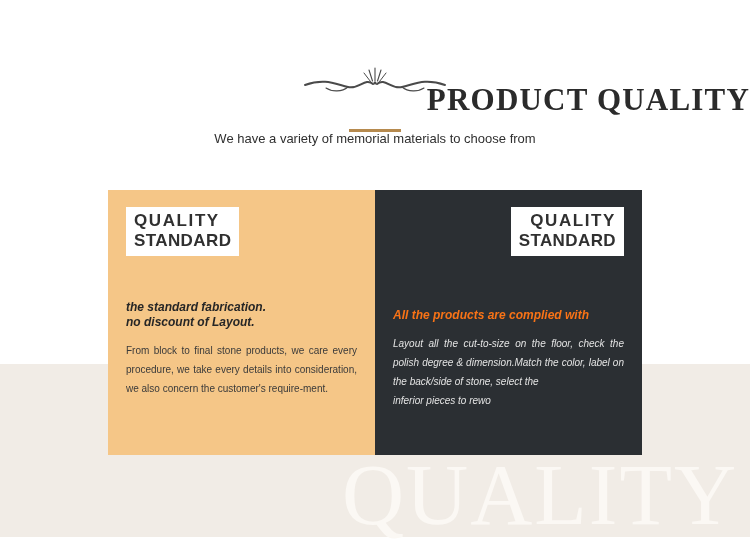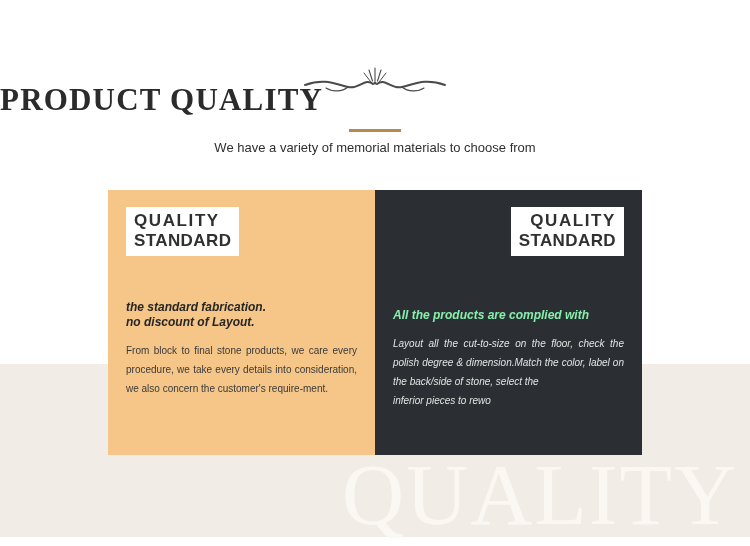--- a/index.html
+++ b/index.html
@@ -55,41 +55,41 @@
     top: 64px;
     transform: translateX(-50%);
     width: 180px;
     height: 30px;
   }
   #page-title {
     position: absolute;
     left: 0;
     top: 83px;
     width: 750px;
-    text-align: left;
+    text-align: right;
     font-family: "Liberation Serif", serif;
     font-weight: 700;
     font-size: 31px;
     letter-spacing: 1.2px;
     color: #2b2b2b;
     line-height: 34px;
   }
   #title-divider {
     position: absolute;
     left: 50%;
     top: 129px;
     transform: translateX(-50%);
     width: 52px;
     height: 3px;
     background: #b68a4e;
   }
   #subtitle {
     position: absolute;
     left: 0;
-    top: 139px;
+    top: 130px;
     width: 750px;
     text-align: center;
     font-size: 13px;
     color: #2f2f2f;
     line-height: 18px;
   }
 
   
   .panel {
     position: absolute;
@@ -126,21 +126,21 @@
   .tag-wrap-right { text-align: right; }
 
   .lead {
     margin-top: 52px;
     font-size: 12px;
     font-weight: 700;
     font-style: italic;
     line-height: 15px;
   }
   #panel-control .lead { color: #262626; margin-top: 44px; }
-  #panel-standard .lead { color: #86efac; text-align: justify; }
+  #panel-standard .lead { color: #f97316; text-align: justify; }
 
   .body-copy {
     margin-top: 11px;
     font-size: 10px;
     line-height: 19px;
     text-align: justify;
   }
   #panel-control .body-copy { color: #3a3a3a; }
   #panel-standard .body-copy { color: #e3e3e3; font-style: italic; }
   .body-copy .last-line { display: block; }

